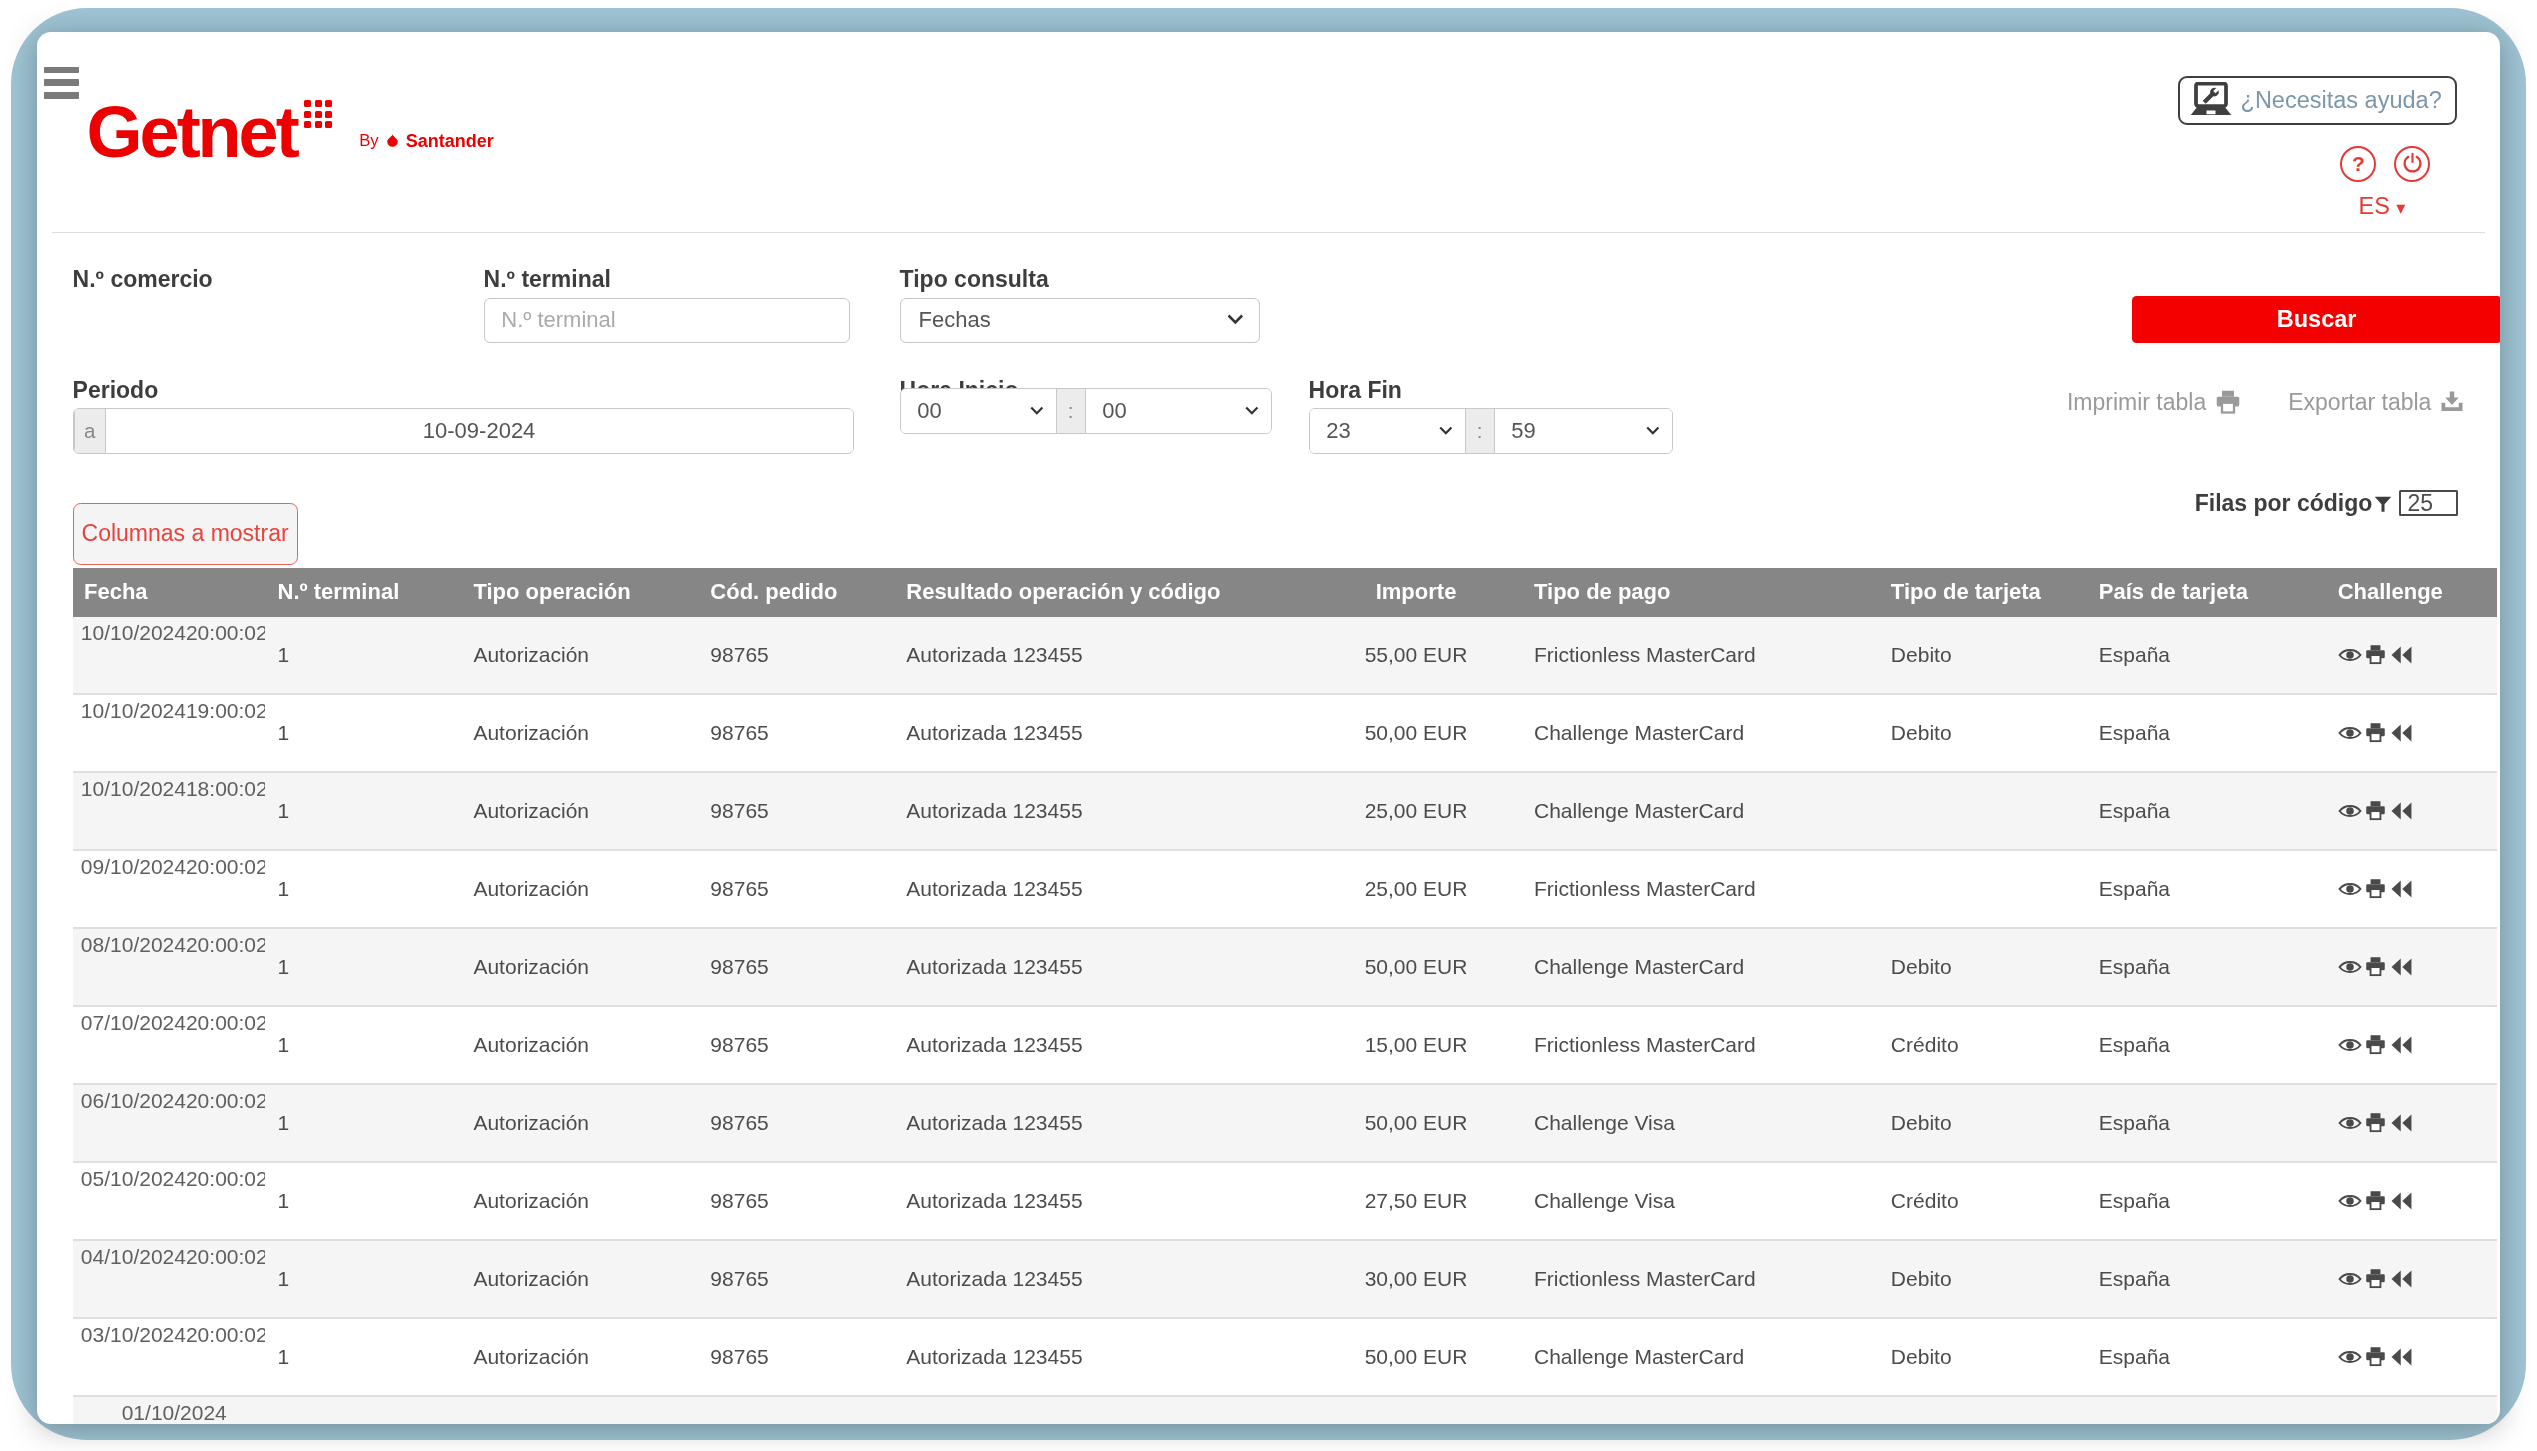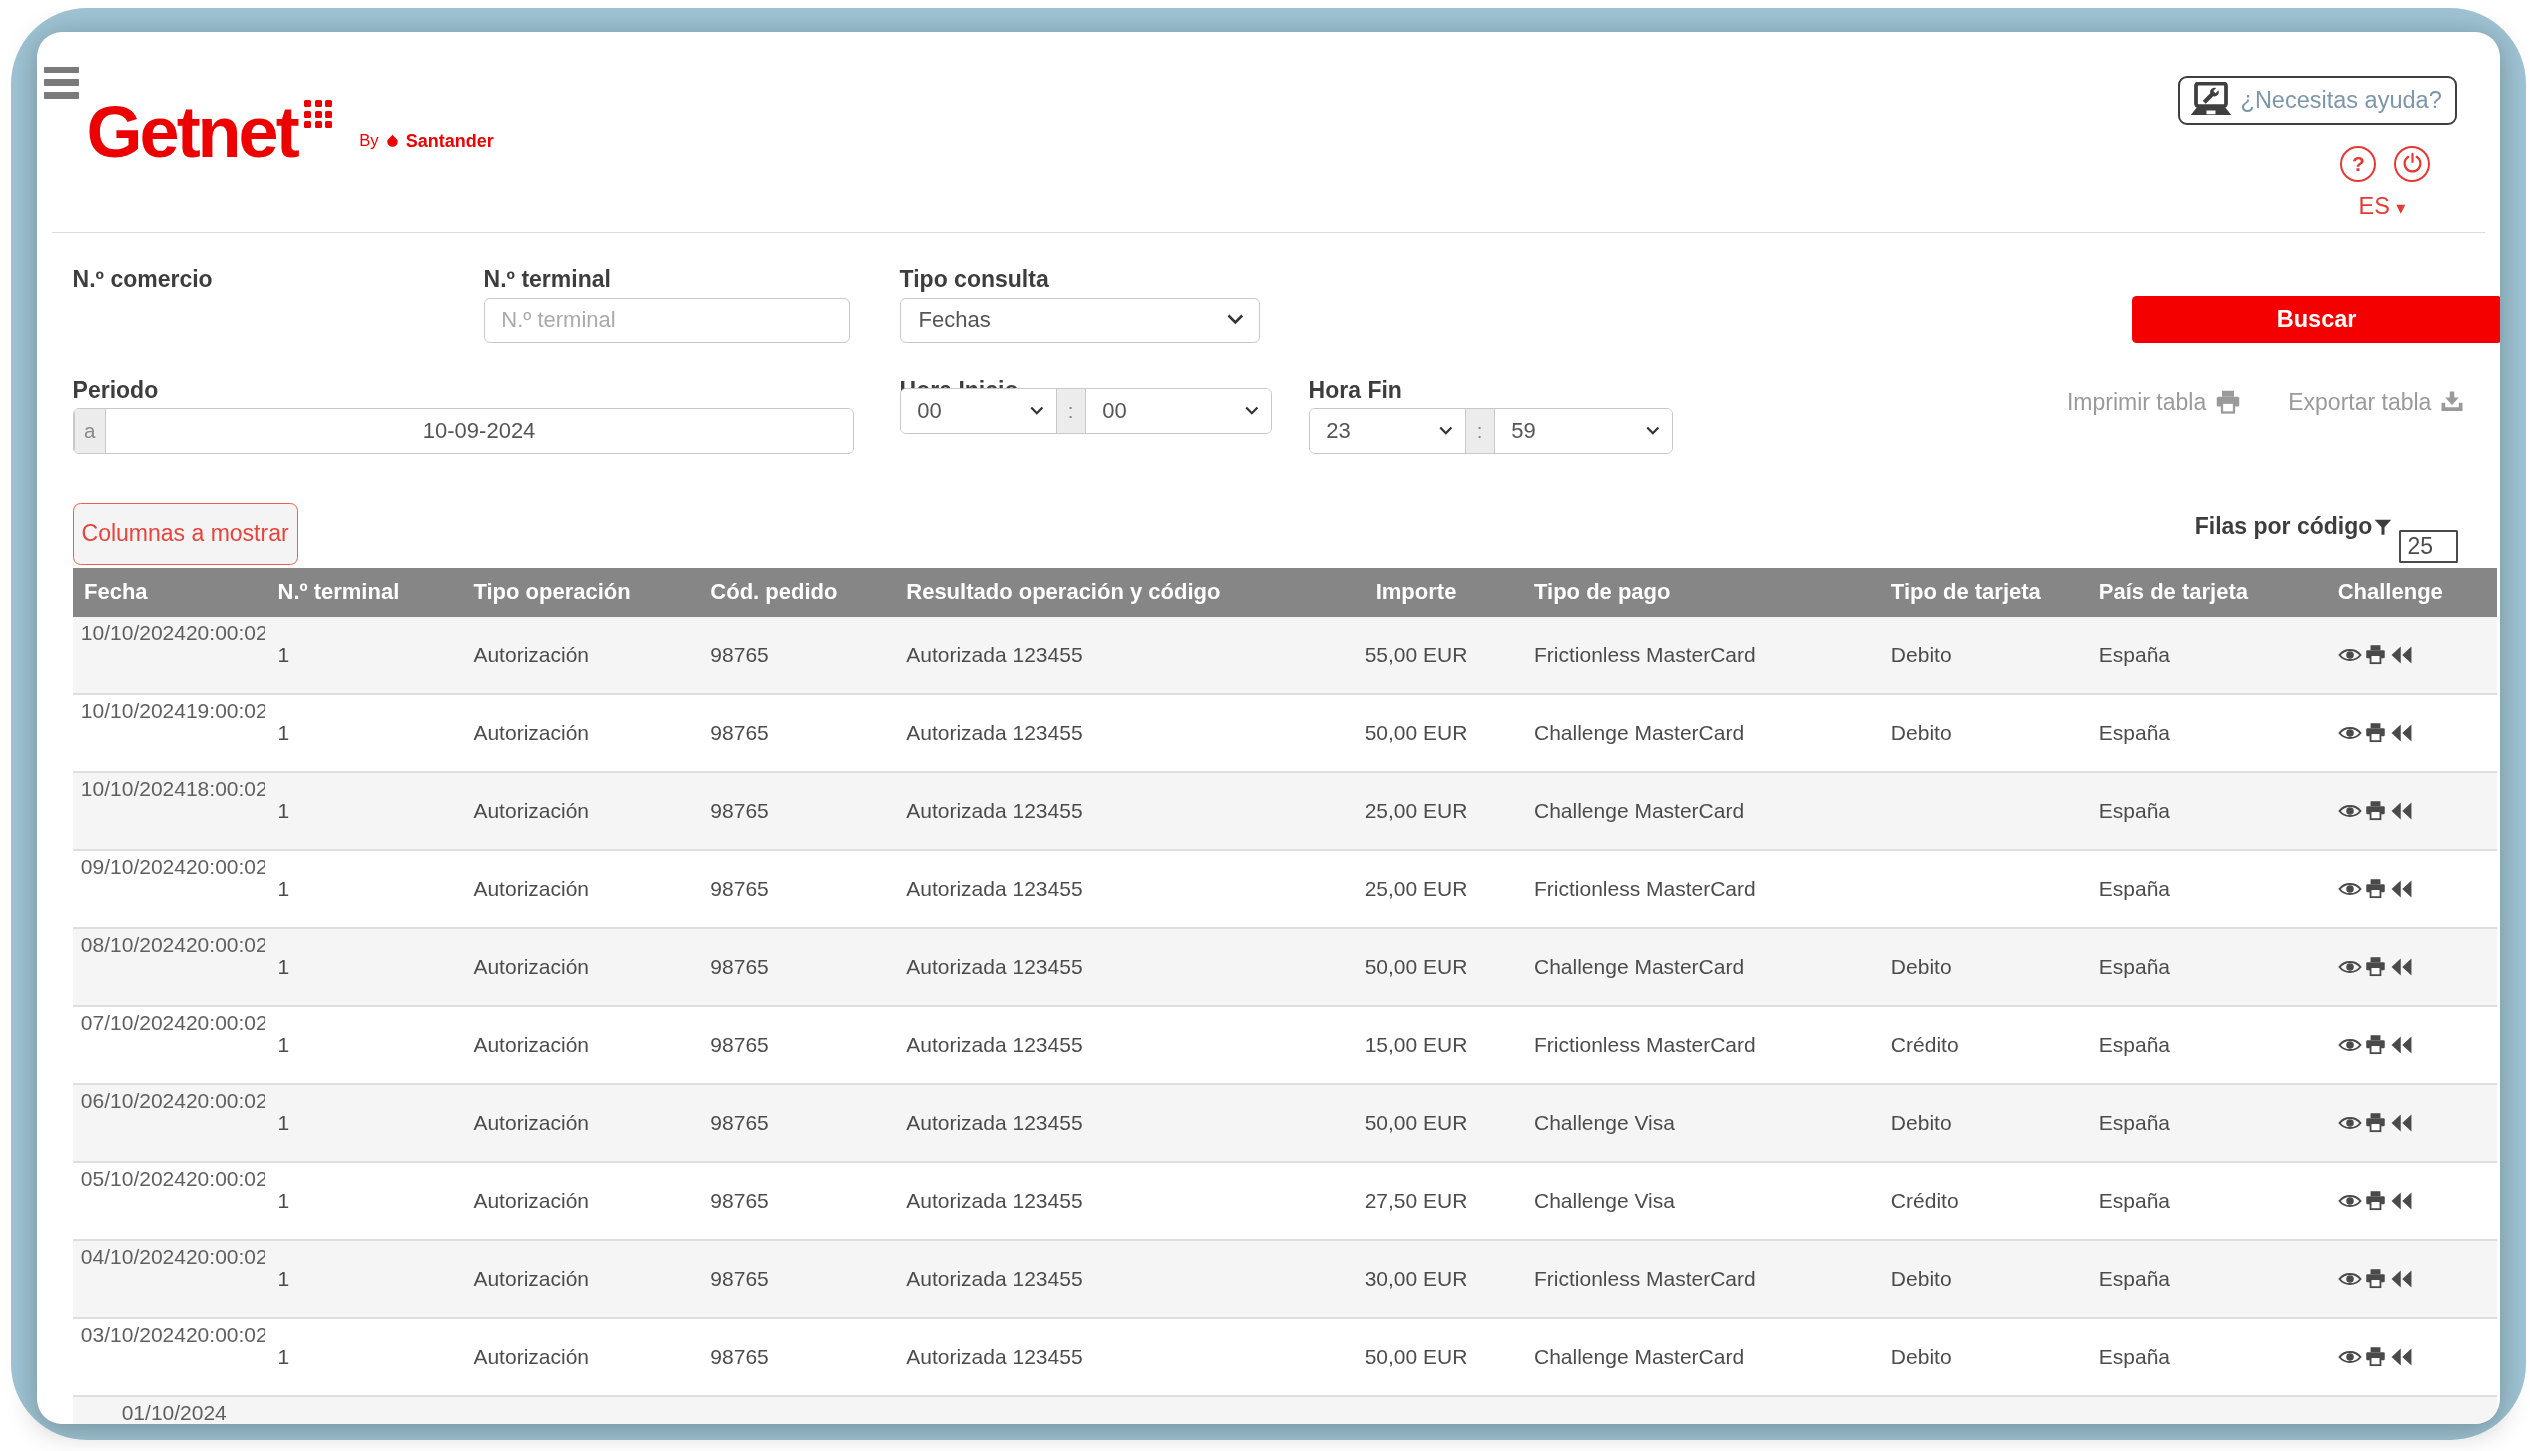--- a/index.html
+++ b/index.html
@@ -1,21 +1,21 @@
 <!DOCTYPE html>
 <html style="font-size:12px"><head>
 <meta charset="utf-8">
 <style>
   * { box-sizing: border-box; margin: 0; padding: 0; }
   html,body { width:2538px; height:1452px; background:#ffffff; overflow:hidden;
               font-family:"Liberation Sans", sans-serif; }
   .frame { position:absolute; left:10.6px; top:7.6px; right:10.6px; bottom:10.6px;
            background:#9fc4d4; border-radius:76px; }
   .content { position:absolute; left:26px; top:24px; right:26px; bottom:16.7px;
-             background:#ffffff; border-radius:25px; overflow:hidden;
+             background:#ffffff; border-radius:14px; overflow:hidden;
              box-shadow:0 4.6px 30px rgba(0,0,0,.28); }
 
   
   .hamburger { position:absolute; left:7.6px; top:35px; width:35px; cursor:pointer; }
   .hamburger .bar { height:6.8px; background:#7a7a7a; border-radius:0.8px; margin-bottom:6px; }
   .logo-block { position:absolute; left:50px; top:64px; }
   .logo-row { display:flex; align-items:flex-start; }
   .getnet-word { font-size:72px; font-weight:bold; color:#ec0000; letter-spacing:-3px; line-height:72px; }
   .dots { display:grid; grid-template-columns:repeat(3,6.8px); grid-gap:3.8px; margin:4.6px 0 0 7.6px; }
   .dots i { width:6.8px; height:6.8px; background:#ec0000; border-radius:1.5px; }
@@ -60,22 +60,22 @@
   .table-links { position:absolute; top:357px; right:36px; display:flex; gap:47px; }
   .tlink { display:flex; align-items:center; gap:9px; font-size:23px; color:#9a9a9a; cursor:pointer; }
   .tlink svg { display:block; }
 
   .columnas-btn { position:absolute; left:36px; top:471px; width:225px; height:62px;
                   background:#f4f4f4; border:1.5px solid #e86157; border-radius:7.6px;
                   color:#e8433c; font-size:23px; cursor:pointer; font-family:inherit; }
   .filas-wrap { position:absolute; top:458px; right:42px; display:flex; align-items:center; }
   .filas-label { font-size:23px; font-weight:bold; color:#3d3d3d; }
   .filas-wrap svg { margin:3px 7.6px 0 1.5px; }
-  .filas-input { width:59px; height:33px; border:2.3px solid #4a4a4a; font-size:23px;
-                 color:#4c4c4c; padding:0 6px; outline:none; border-radius:1.5px;margin-top:40px; }
+  .filas-input { width:59px; height:26px; border:2.3px solid #4a4a4a; font-size:23px;
+                 color:#4c4c4c; padding:0 6px; outline:none; border-radius:1.5px; }
 
   
   .table { position:absolute; left:36px; top:536px; width:2424px; }
   .thead { display:flex; background:#868686; height:49px; align-items:center; }
   .hcell { color:#ffffff; font-size:22px; font-weight:bold; white-space:nowrap; overflow:hidden; }
   .trow { display:flex; height:78px; border-bottom:2.3px solid #dedede; align-items:stretch; }
   .trow.alt { background:#f5f5f5; }
   .cell { display:flex; align-items:center; font-size:21px; color:#4c4c4c; white-space:nowrap; overflow:hidden; }
   .c0 { width:192px; padding-left:11.4px; }
   .c1 { width:196px; padding-left:13px; }

